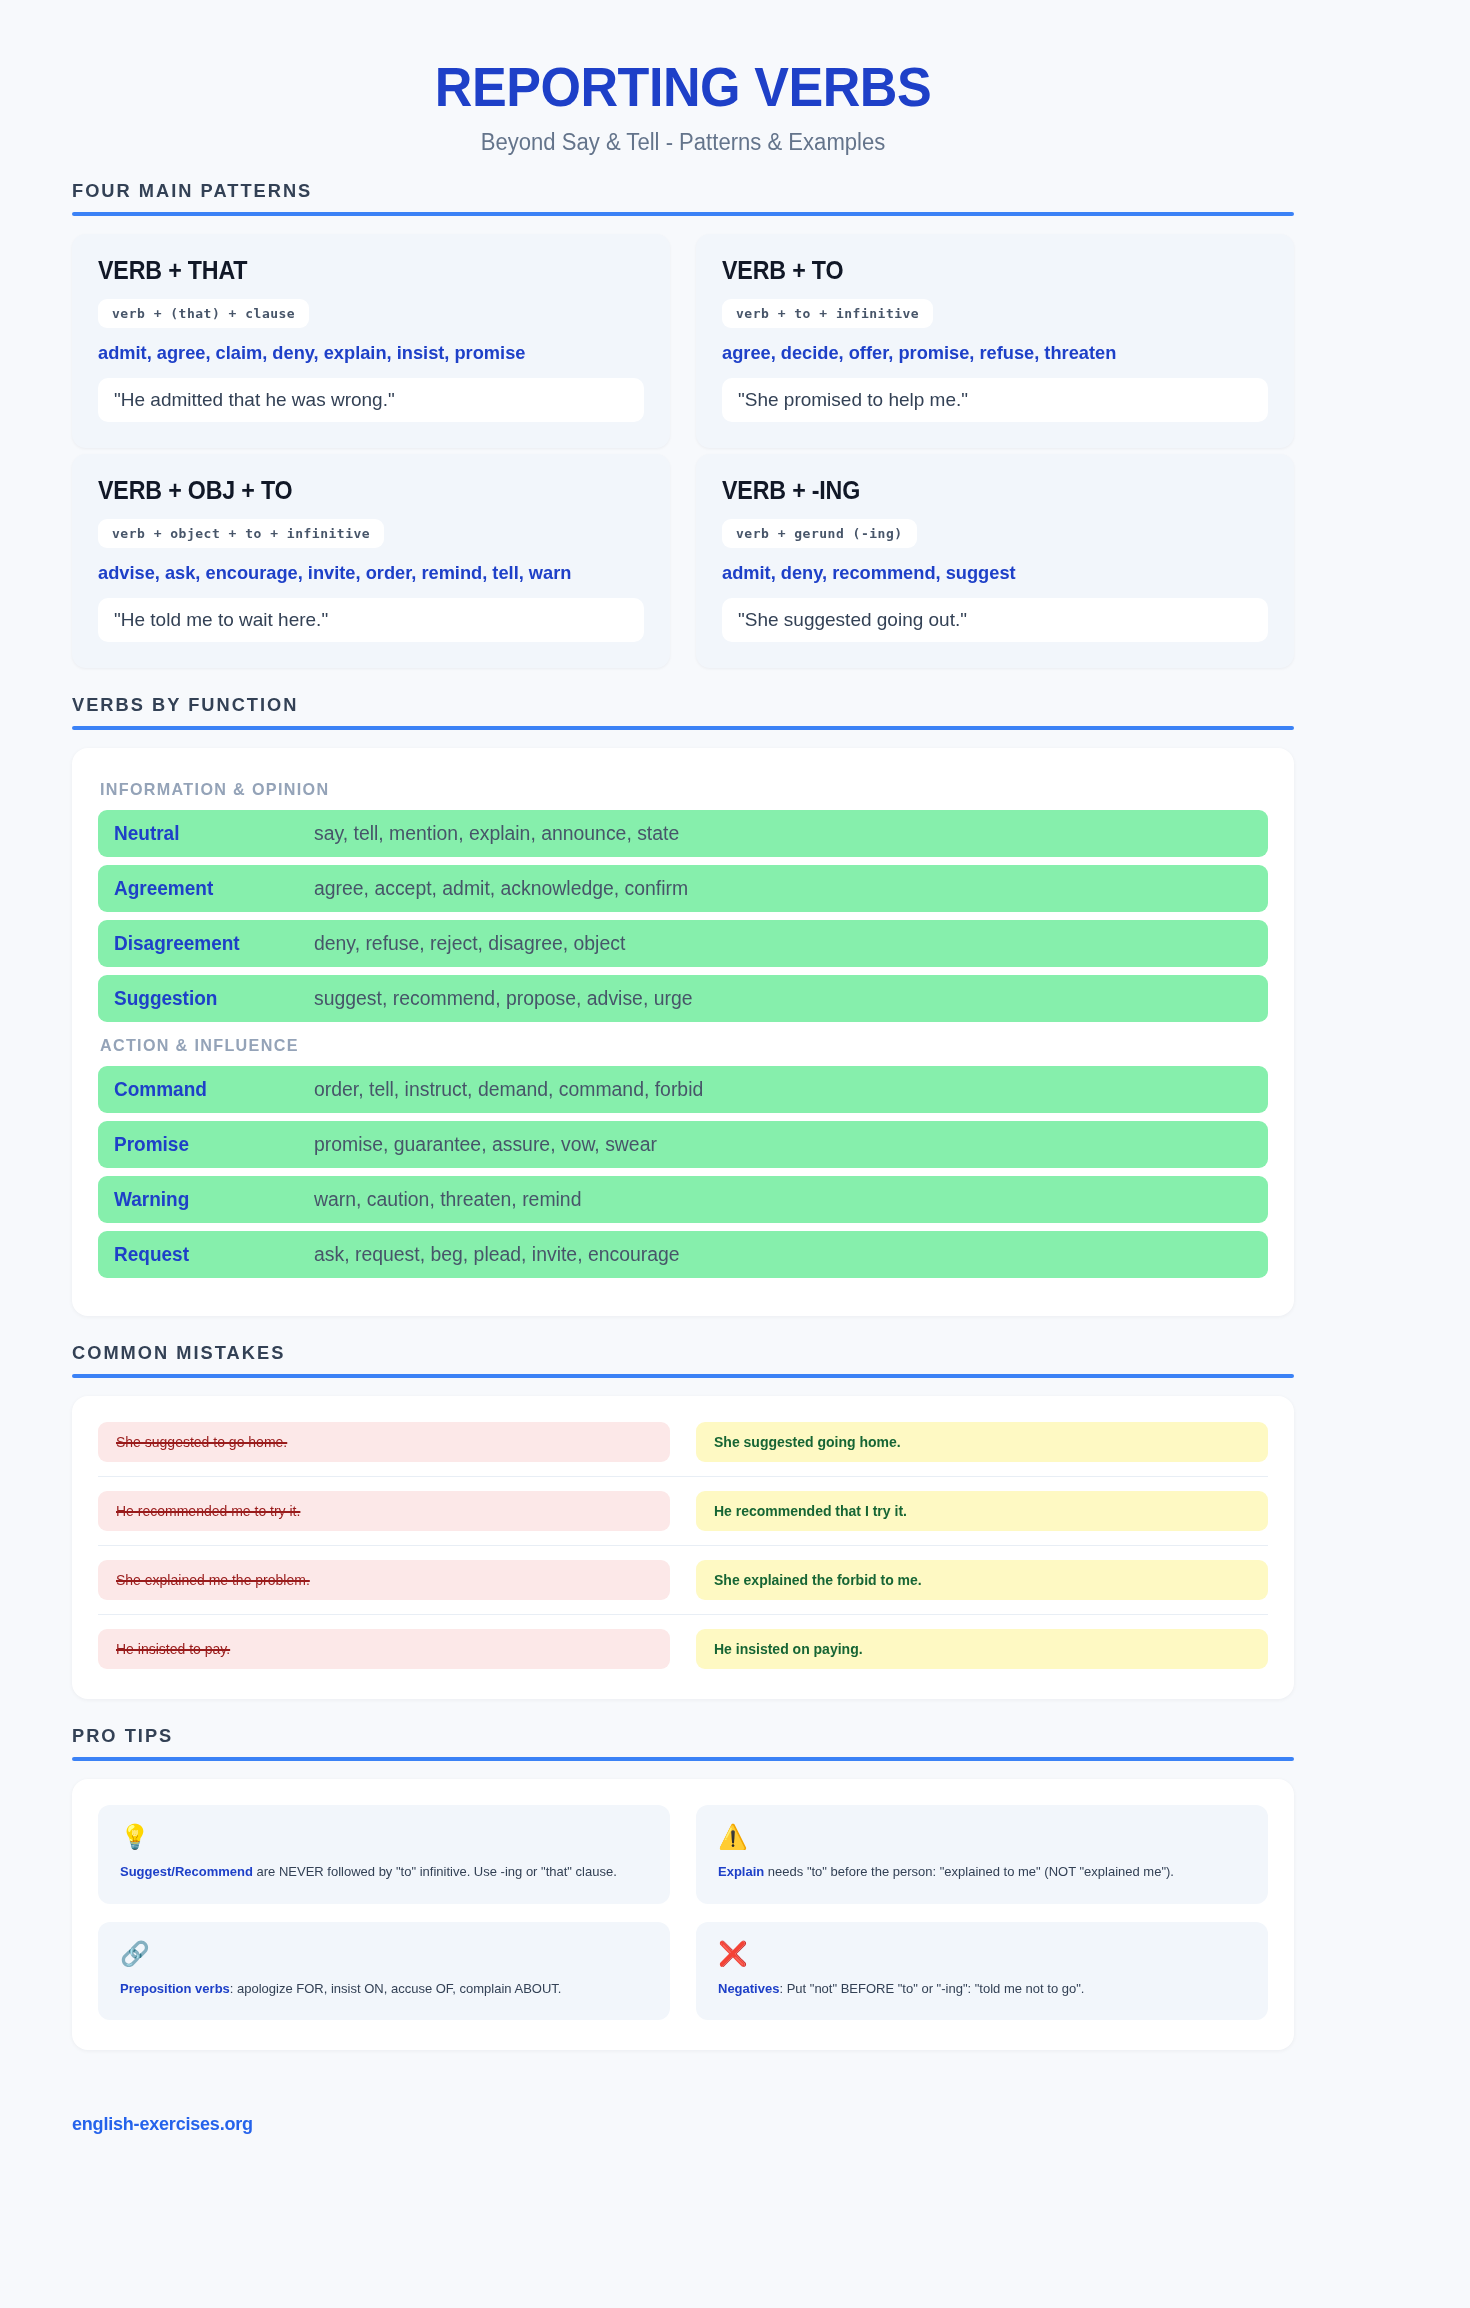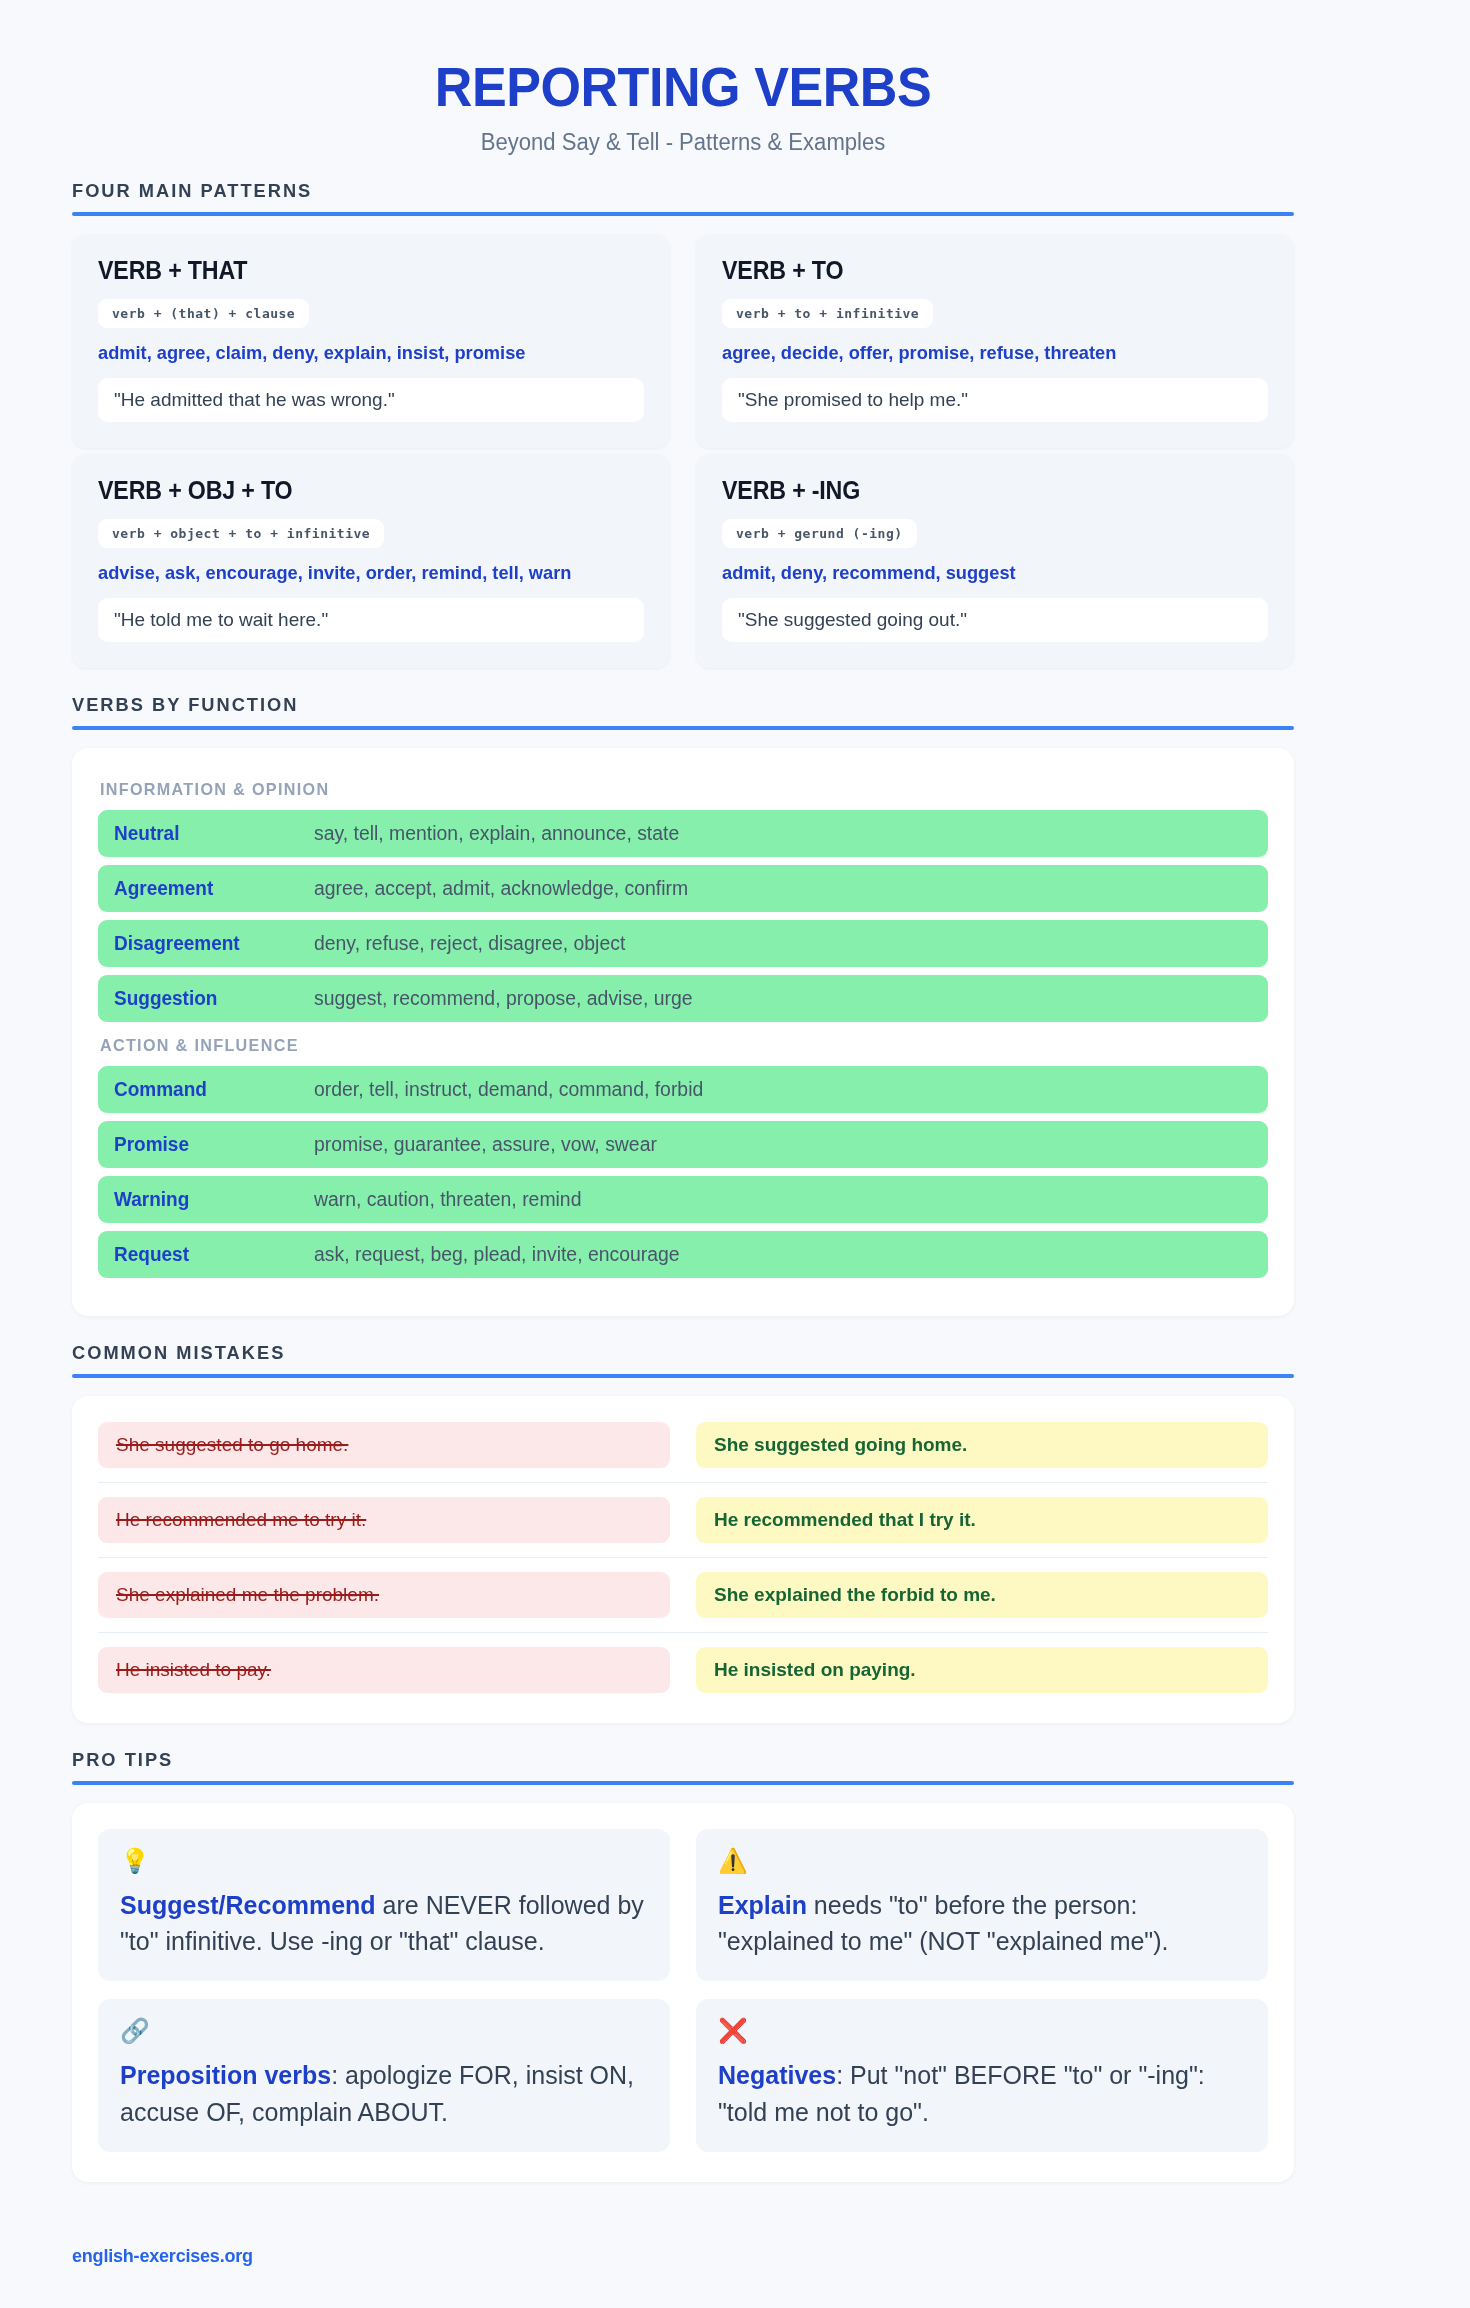--- a/index.html
+++ b/index.html
@@ -147,21 +147,21 @@
 
   
   .mistakes-grid {
     display: grid;
     grid-template-columns: 1fr 1fr;
     gap: 12px 26px;
   }
   .bad, .good {
     border-radius: 9px;
     padding: 12px 18px;
-    font-size: 19px;
+    font-size: 14px;
   }
   .bad {
     background: #fce8e8;
     color: #991b1b;
     text-decoration: line-through;
     text-decoration-thickness: 2px;
     font-weight: 400;
   }
   .good {
     background: #fef9c3;
@@ -186,21 +186,21 @@
     border-radius: 12px;
     padding: 20px 22px 22px 22px;
   }
   .tip-icon {
     font-size: 24px;
     line-height: 1;
     margin-bottom: 14px;
     display: block;
   }
   .tip-text {
-    font-size: 25px;
+    font-size: 13px;
     color: #334155;
     line-height: 1.45;
   }
   .tip-lead {
     font-weight: 700;
     color: #1e40c8;
   }
 
   
   .footer {

